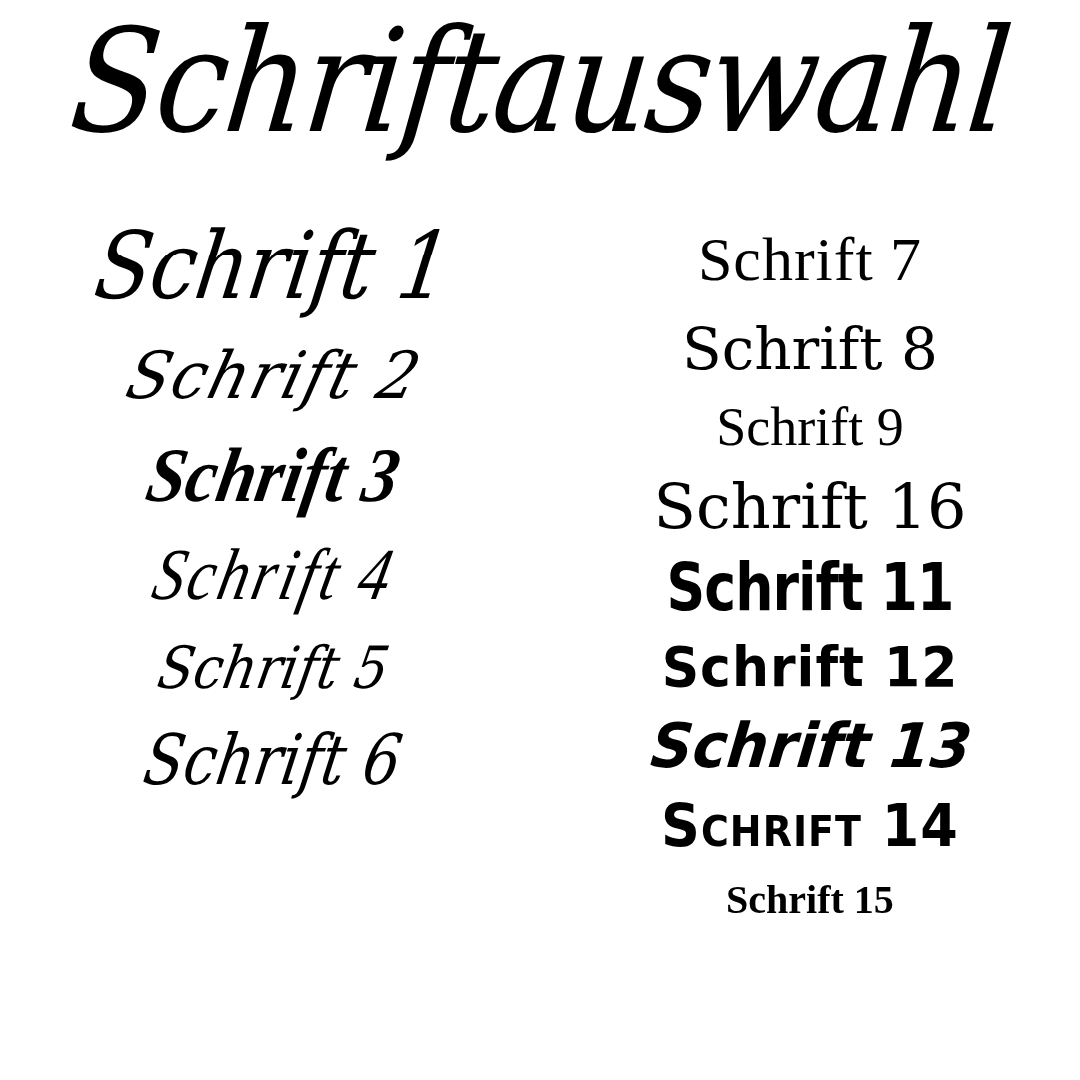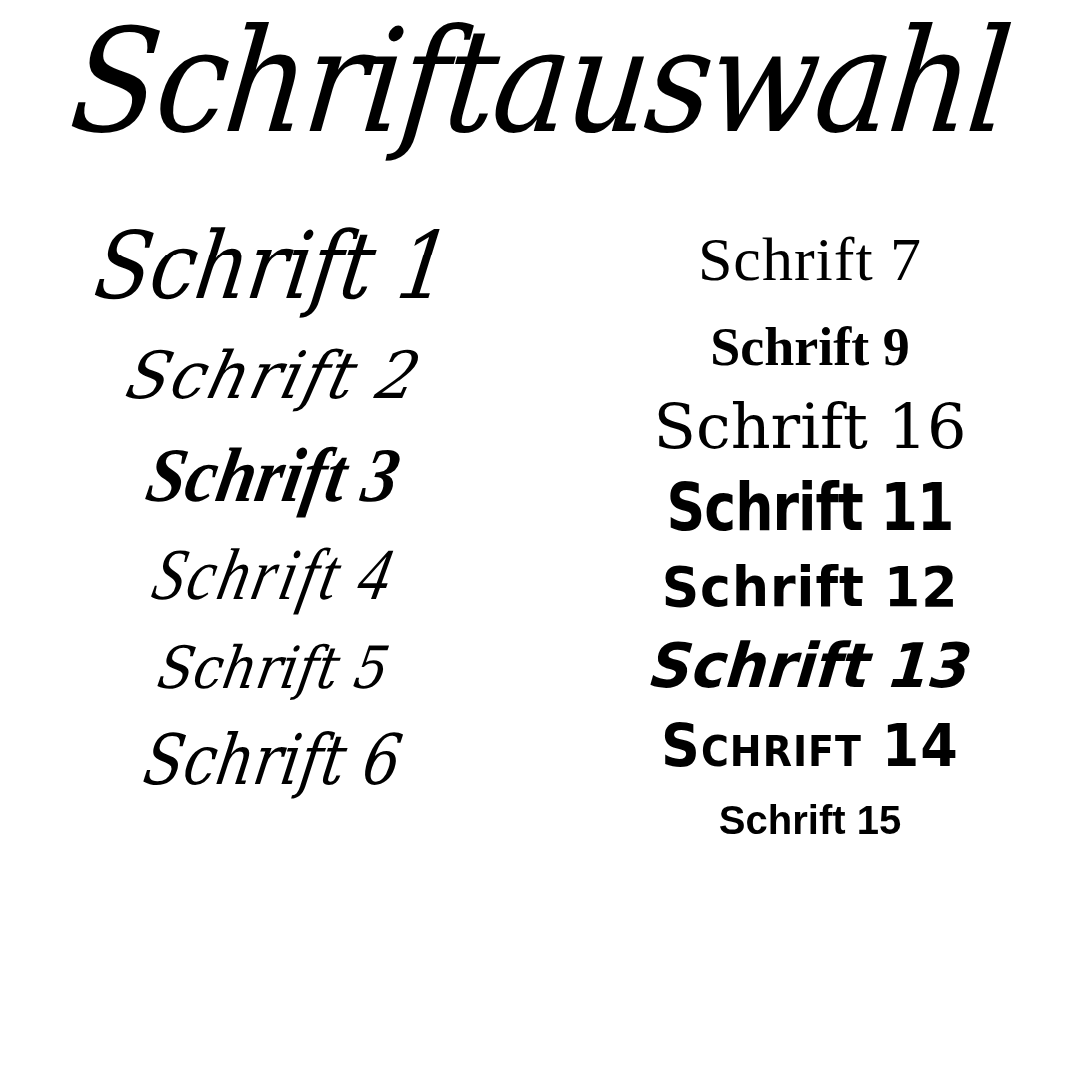--- a/index.html
+++ b/index.html
@@ -147,21 +147,21 @@
   .s8 {
     font-family: "DejaVu Serif", serif;
     font-weight: 400;
     font-size: 58px;
     line-height: 1.0;
     height: 80px;
     letter-spacing: 0px;
   }
   .s9 {
     font-family: "Liberation Serif", serif;
-    font-weight: 700;
+    font-weight: 400;
     font-size: 54px;
     line-height: 1.0;
     height: 76px;
     letter-spacing: 0px;
   }
   .s10 {
     font-family: "DejaVu Serif", serif;
     font-weight: 400;
     font-size: 62px;
     line-height: 1.0;
@@ -200,21 +200,21 @@
     font-family: "DejaVu Sans", sans-serif;
     font-weight: 700;
     font-size: 54px;
     line-height: 1.0;
     height: 80px;
     letter-spacing: 1px;
     font-variant: small-caps;
     transform: scaleY(1.1);
   }
   .s15 {
-    font-family: Liberation Sans, sans-serif;
+    font-family: Liberation Serif, serif;
     font-weight: 700;
     font-size: 40px;
     line-height: 1.0;
     height: 62px;
     letter-spacing: 0px;
   }
 </style>
 </head>
 <body>
 
@@ -228,20 +228,21 @@
       <div class="sample s1">Schrift 1</div>
       <div class="sample s2">Schrift 2</div>
       <div class="sample s3">Schrift 3</div>
       <div class="sample s4">Schrift 4</div>
       <div class="sample s5">Schrift 5</div>
       <div class="sample s6">Schrift 6</div>
     </div>
 
     <div class="col col-right">
       <div class="sample s7">Schrift 7</div>
+      <div class="sample s8">Schrift 8</div>
       <div class="sample s9">Schrift 9</div>
       <div class="sample s10">Schrift 16</div>
       <div class="sample s11">Schrift 11</div>
       <div class="sample s12">Schrift 12</div>
       <div class="sample s13">Schrift 13</div>
       <div class="sample s14">Schrift 14</div>
       <div class="sample s15">Schrift 15</div>
     </div>
 
   </div>

